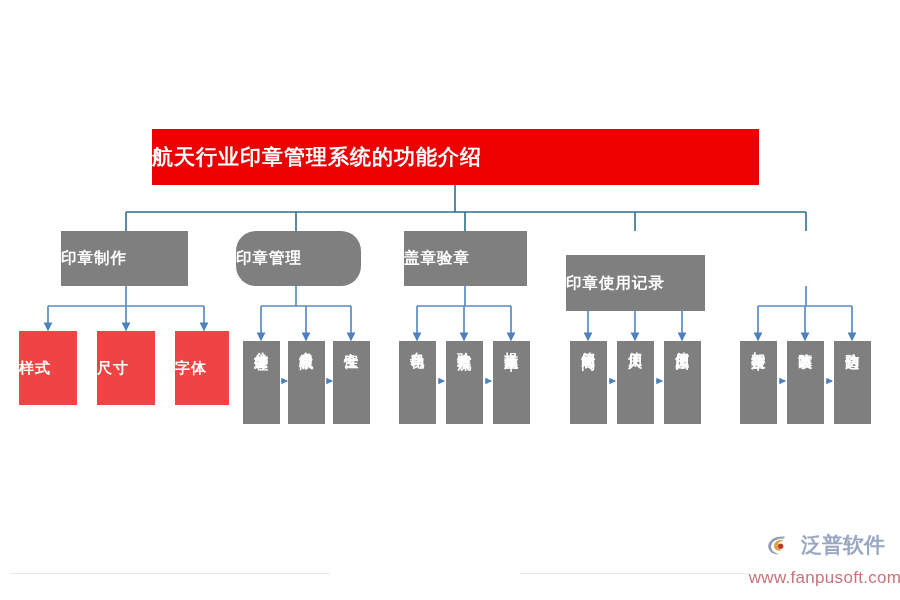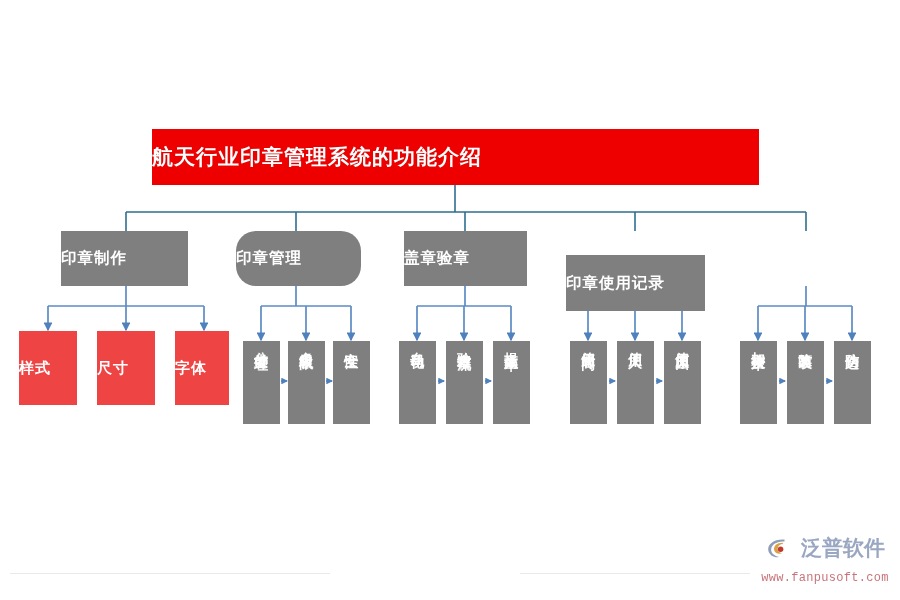--- a/index.html
+++ b/index.html
@@ -88,25 +88,25 @@
     flex: 0 0 auto;
   }
   #logo .logo-name {
     font-size: 21px;
     font-weight: bold;
     color: #9aa7c2;
     letter-spacing: 0px;
     line-height: 1;
   }
   #logo .logo-url {
-    font-size: 12px;
+    font-size: 17px;
     color: #c9737a;
     letter-spacing: 0.3px;
     margin-top: 10px;
-    font-family: Liberation Mono, monospace;
+    font-family: Liberation Sans, sans-serif;
   }
   .hr-faint {
     position: absolute;
     height: 1px;
     background: #e9e9e9;
   }
 </style>
 </head>
 <body>
 

